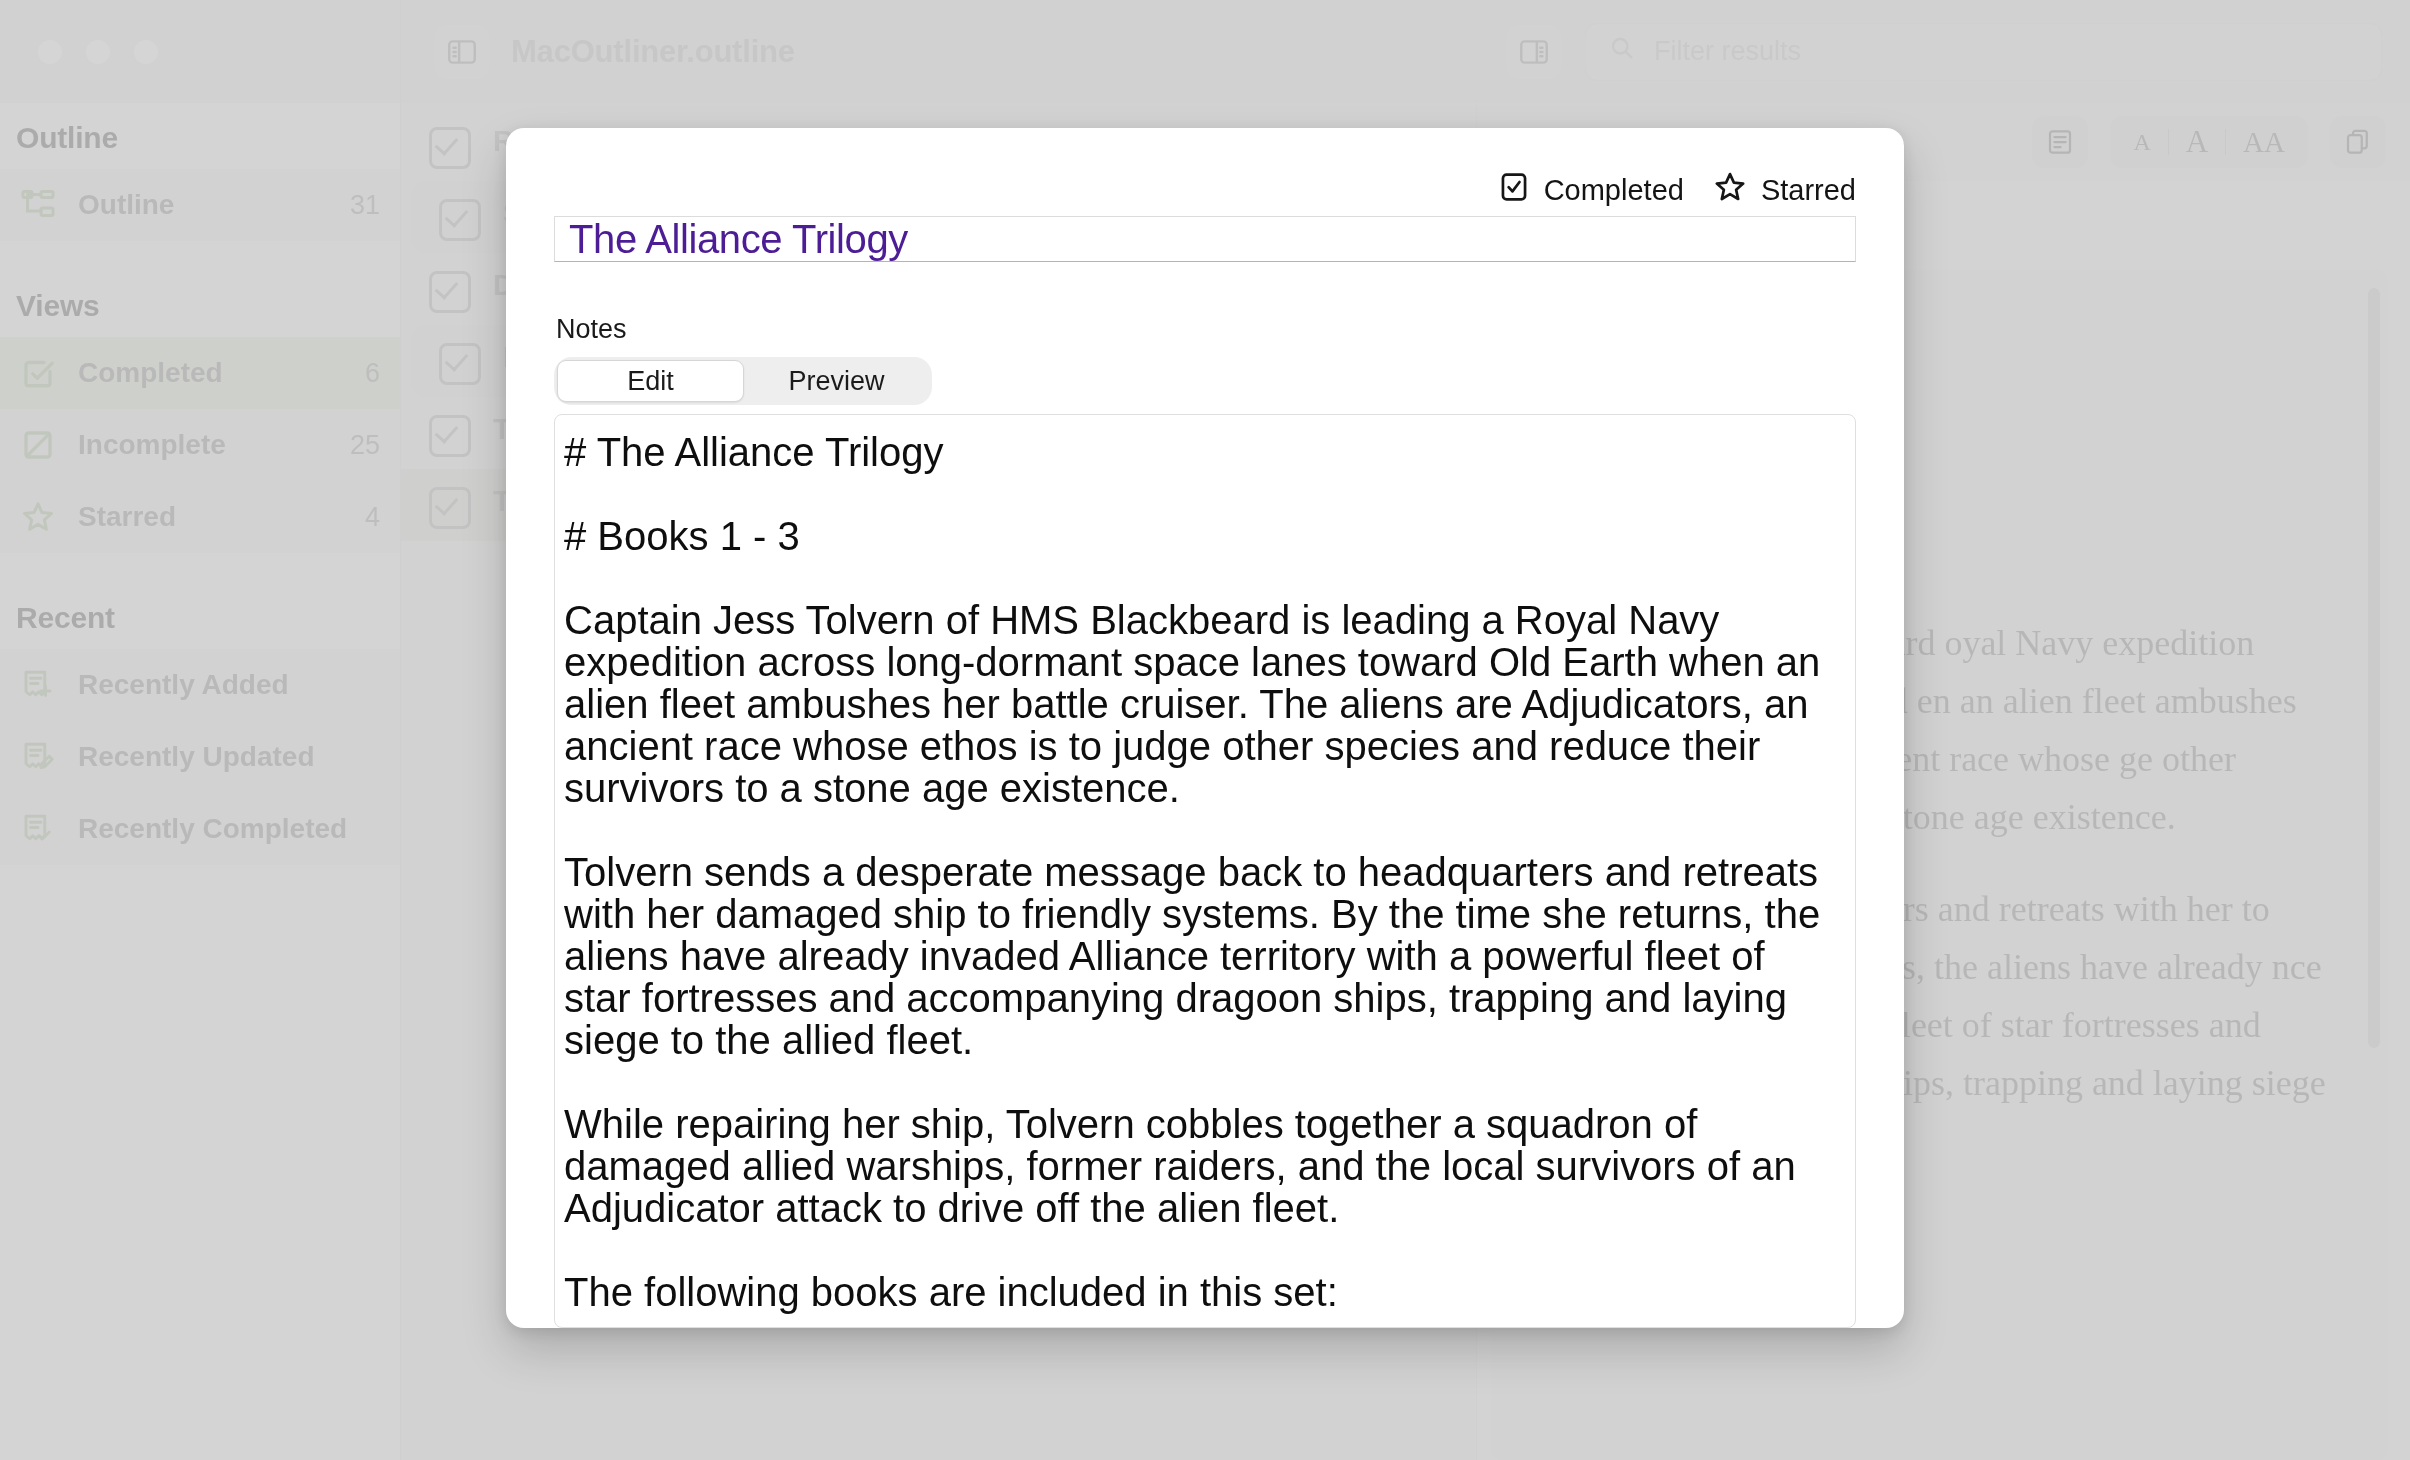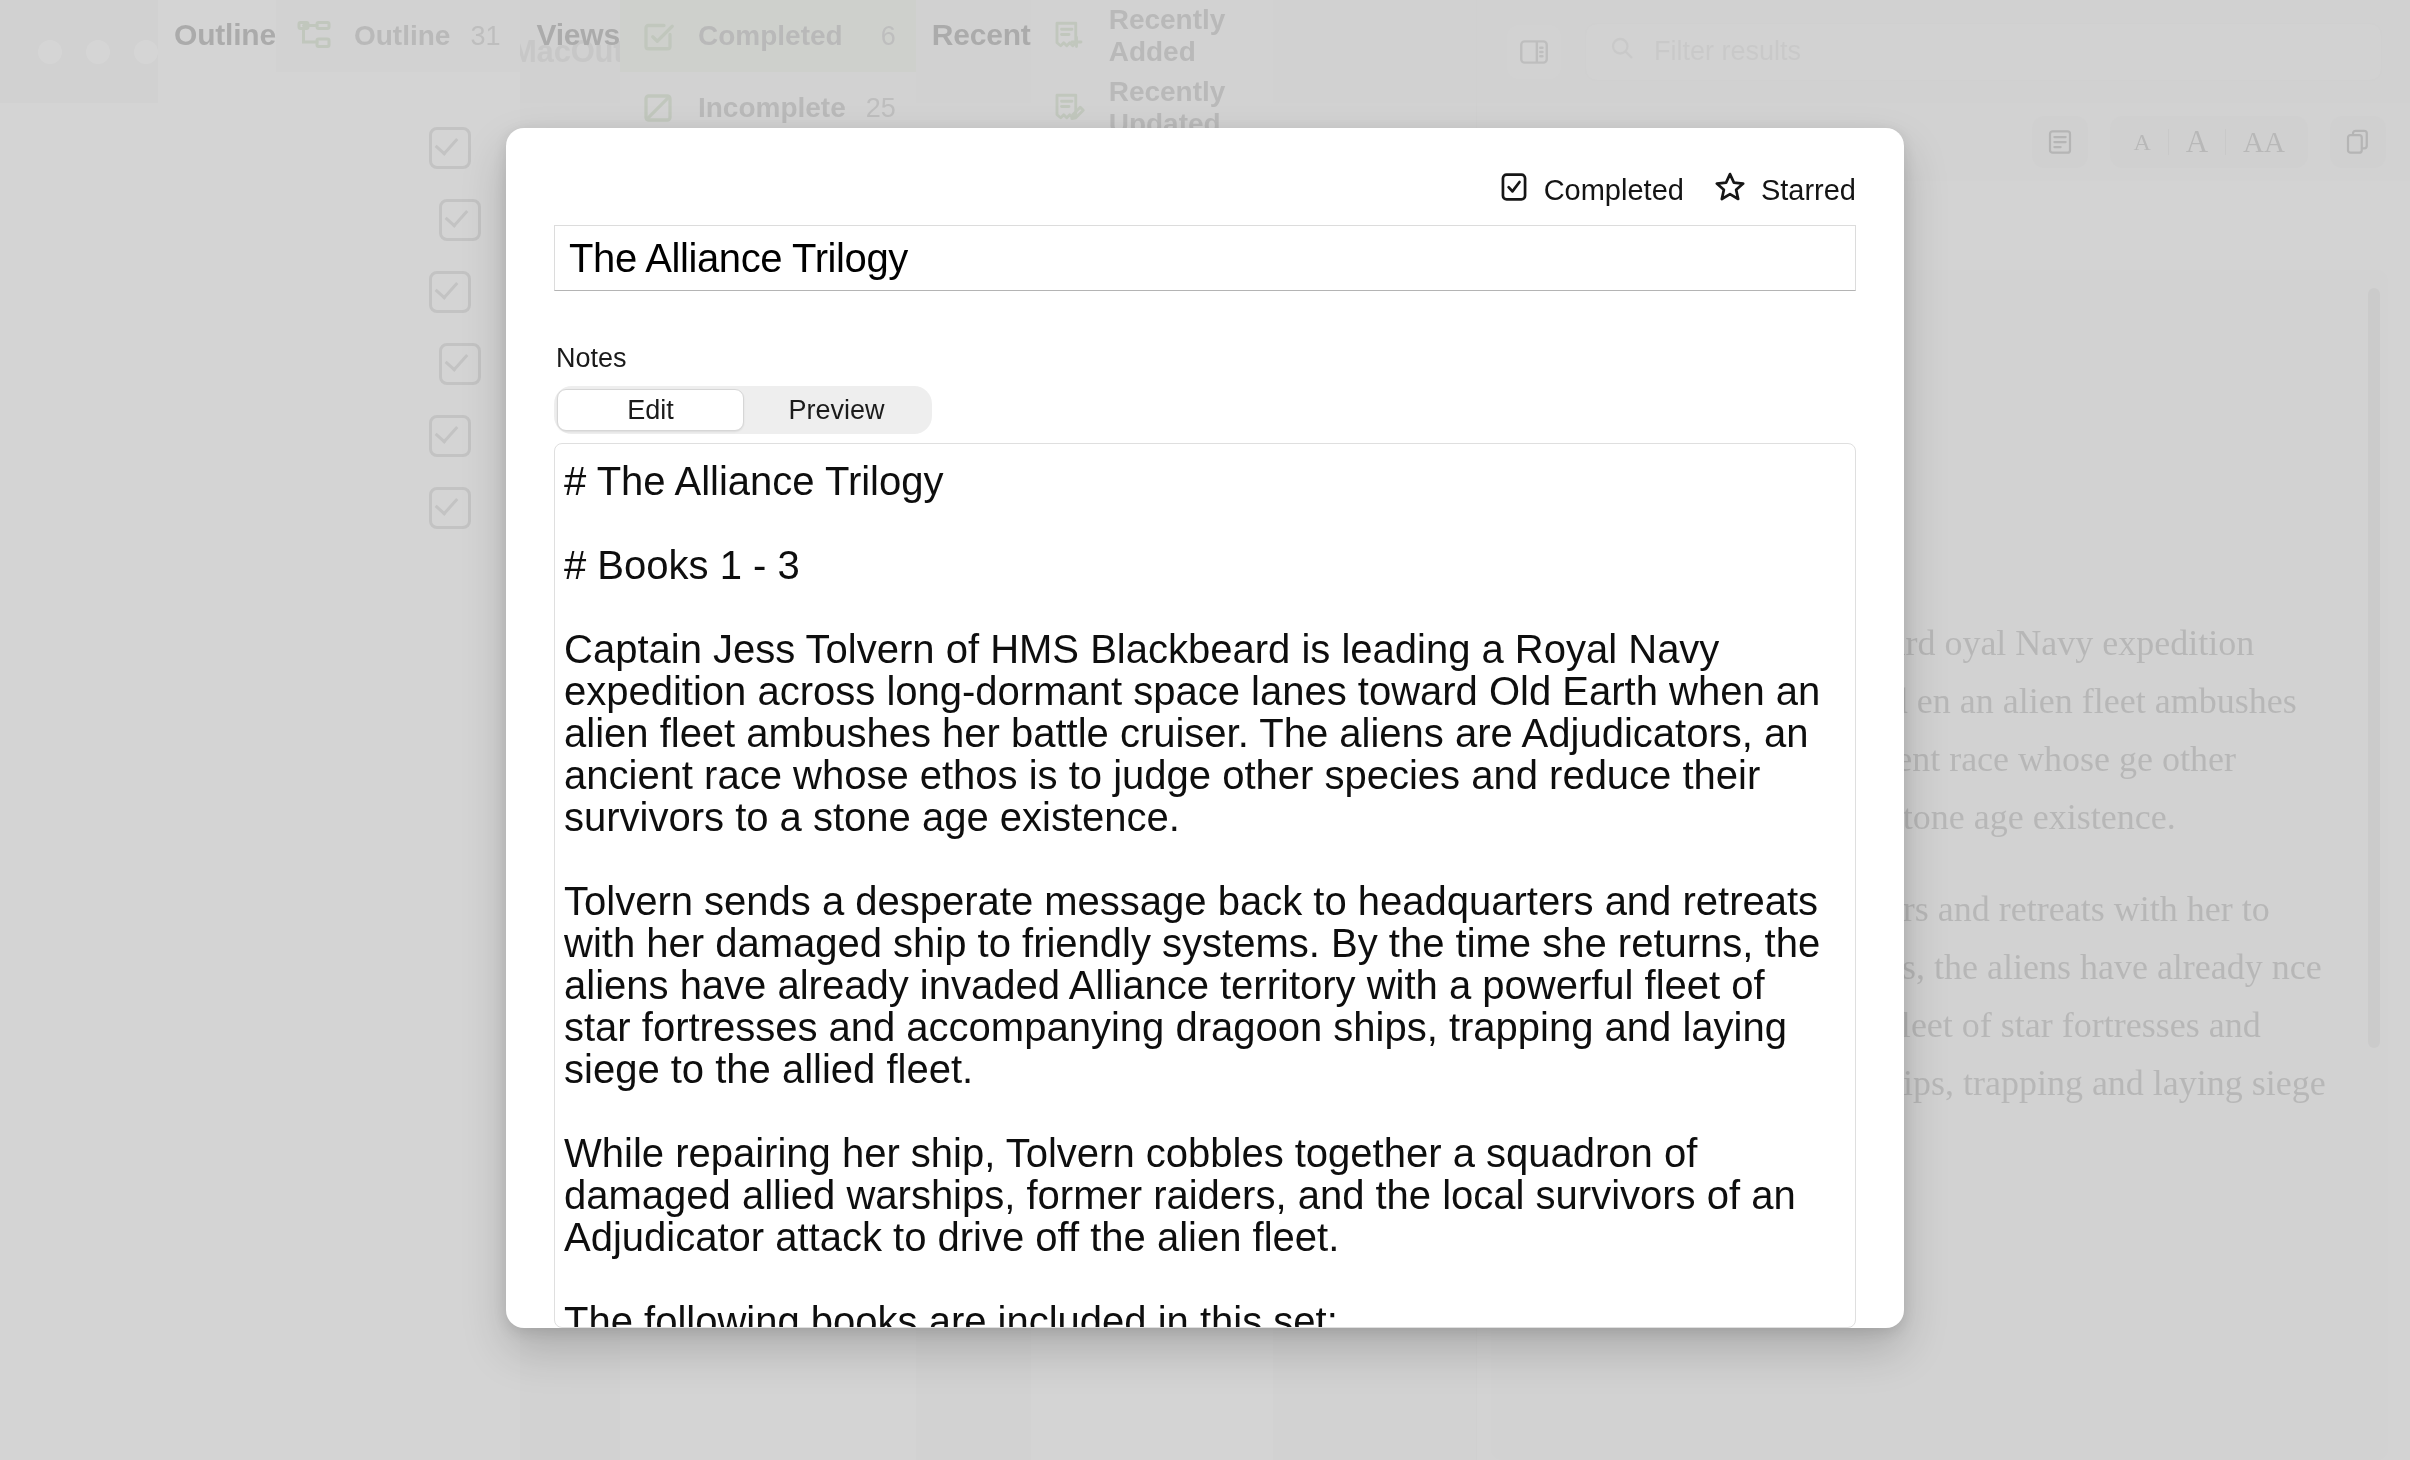--- a/index.html
+++ b/index.html
@@ -28,21 +28,21 @@
     filter: grayscale(0.55) brightness(1.06) contrast(0.78) opacity(0.78);
   }
 
   
   .sidebar {
     width: 400px;
     flex: 0 0 400px;
     background: #d2d2d2;
     border-right: 1px solid #c2c2c2;
     display: flex;
-    flex-direction: row;
+    flex-direction: column;
     position: relative;
   }
   .traffic-bar {
     height: 103px;
     background: #c8c8c8;
     display: flex;
     align-items: center;
     padding-left: 38px;
     gap: 24px;
     box-sizing: border-box;
@@ -308,32 +308,32 @@
     box-sizing: border-box;
   }
   .flag {
     display: flex; align-items: center; gap: 13px;
     font-size: 29px;
     color: #141414;
   }
   .flag + .flag { margin-left: 14px; }
 
   .title-input {
-    height: 66px;
+    height: 46px;
     border: 1px solid #dcdcdc;
     border-bottom-color: #b4b4b4;
     background: #fff;
     display: flex;
     align-items: center;
     padding: 0 14px;
     box-sizing: border-box;
     font-size: 40px;
-    color: #000000;
+    color: #4c1d95;
     letter-spacing: -0.4px;
-    margin-top: 9px;
+    margin-top: 0;
   }
 
   .notes-label {
     font-size: 27px;
     color: #1a1a1a;
     margin: 52px 0 12px 2px;
   }
 
   .tabs {
     display: flex;

